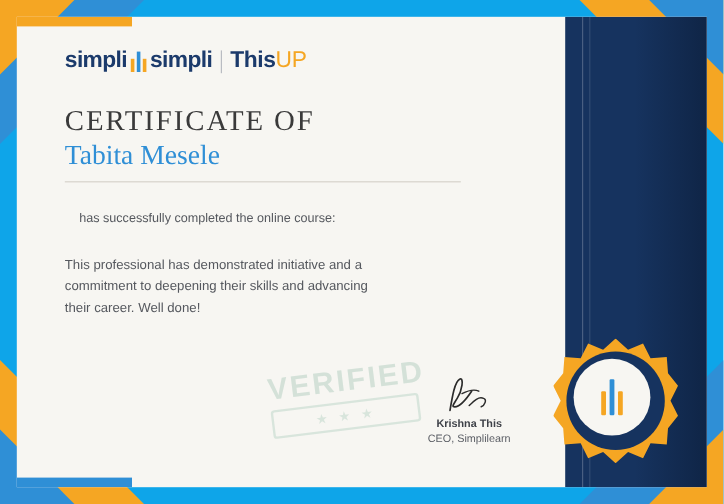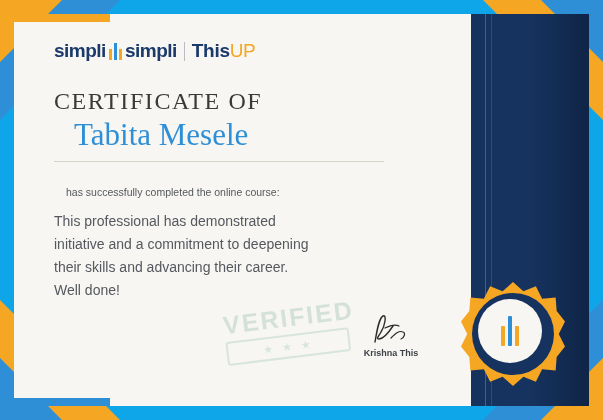--- a/index.html
+++ b/index.html
@@ -199,46 +199,45 @@
     font-family: "Liberation Serif", serif;
     font-size: 41px;
     letter-spacing: 0.5px;
     color: #2b2b2b;
     line-height: 1.05;
     margin-bottom: 36px;
   }
 
   .recipient {
     font-family: "Liberation Serif", serif;
-    font-size: 31px;
+    font-size: 23px;
     color: #2f8fd6;
     margin-bottom: 8px;
-    margin-left: 20px;
   }
   .rule {
     width: 330px;
     height: 1px;
     background: #d6d3cb;
     margin-bottom: 24px;
   }
 
   .subline {
     font-size: 10.5px;
     color: #55585e;
-    margin-bottom: 12px;
+    margin-bottom: 24px;
     padding-left: 12px;
   }
   .course {
     font-family: "Liberation Serif", serif;
     font-size: 22px;
     color: #1f1f1f;
     margin-bottom: 18px;
   }
   .blurb {
-    font-size: 14px;
+    font-size: 11px;
     color: #55585e;
     line-height: 1.65;
     width: 260px;
     margin-bottom: 30px;
   }
 
   
   .stamp {
     position: absolute;
     left: 212px;
@@ -408,20 +407,21 @@
 
     <div class="sig">
       <div class="sig-mark">
         <svg width="60" height="32" viewBox="0 0 60 32" aria-hidden="true">
           <path d="M14 30 C16 18 18 6 22 4 C26 2 24 14 20 20 C17 25 15 27 18 27 C22 27 28 20 32 14" fill="none" stroke="#2b2b2b" stroke-width="1.4" stroke-linecap="round"></path>
           <path d="M24 16 C28 14 34 12 38 14" fill="none" stroke="#2b2b2b" stroke-width="1.2" stroke-linecap="round"></path>
           <path d="M30 26 C34 22 38 18 42 20 C45 21 43 26 40 27" fill="none" stroke="#2b2b2b" stroke-width="1.2" stroke-linecap="round"></path>
         </svg>
       </div>
       <div class="sig-name">Krishna This</div>
+      <div class="sig-role">CEO, Simplilearn</div>
     </div>
 
     <div class="seal">
       <div class="seal-star"></div>
       <div class="seal-inner"></div>
       <div class="seal-ring">
         <span class="seal-bars">
             <i></i>
             <i></i>
             <i></i>

